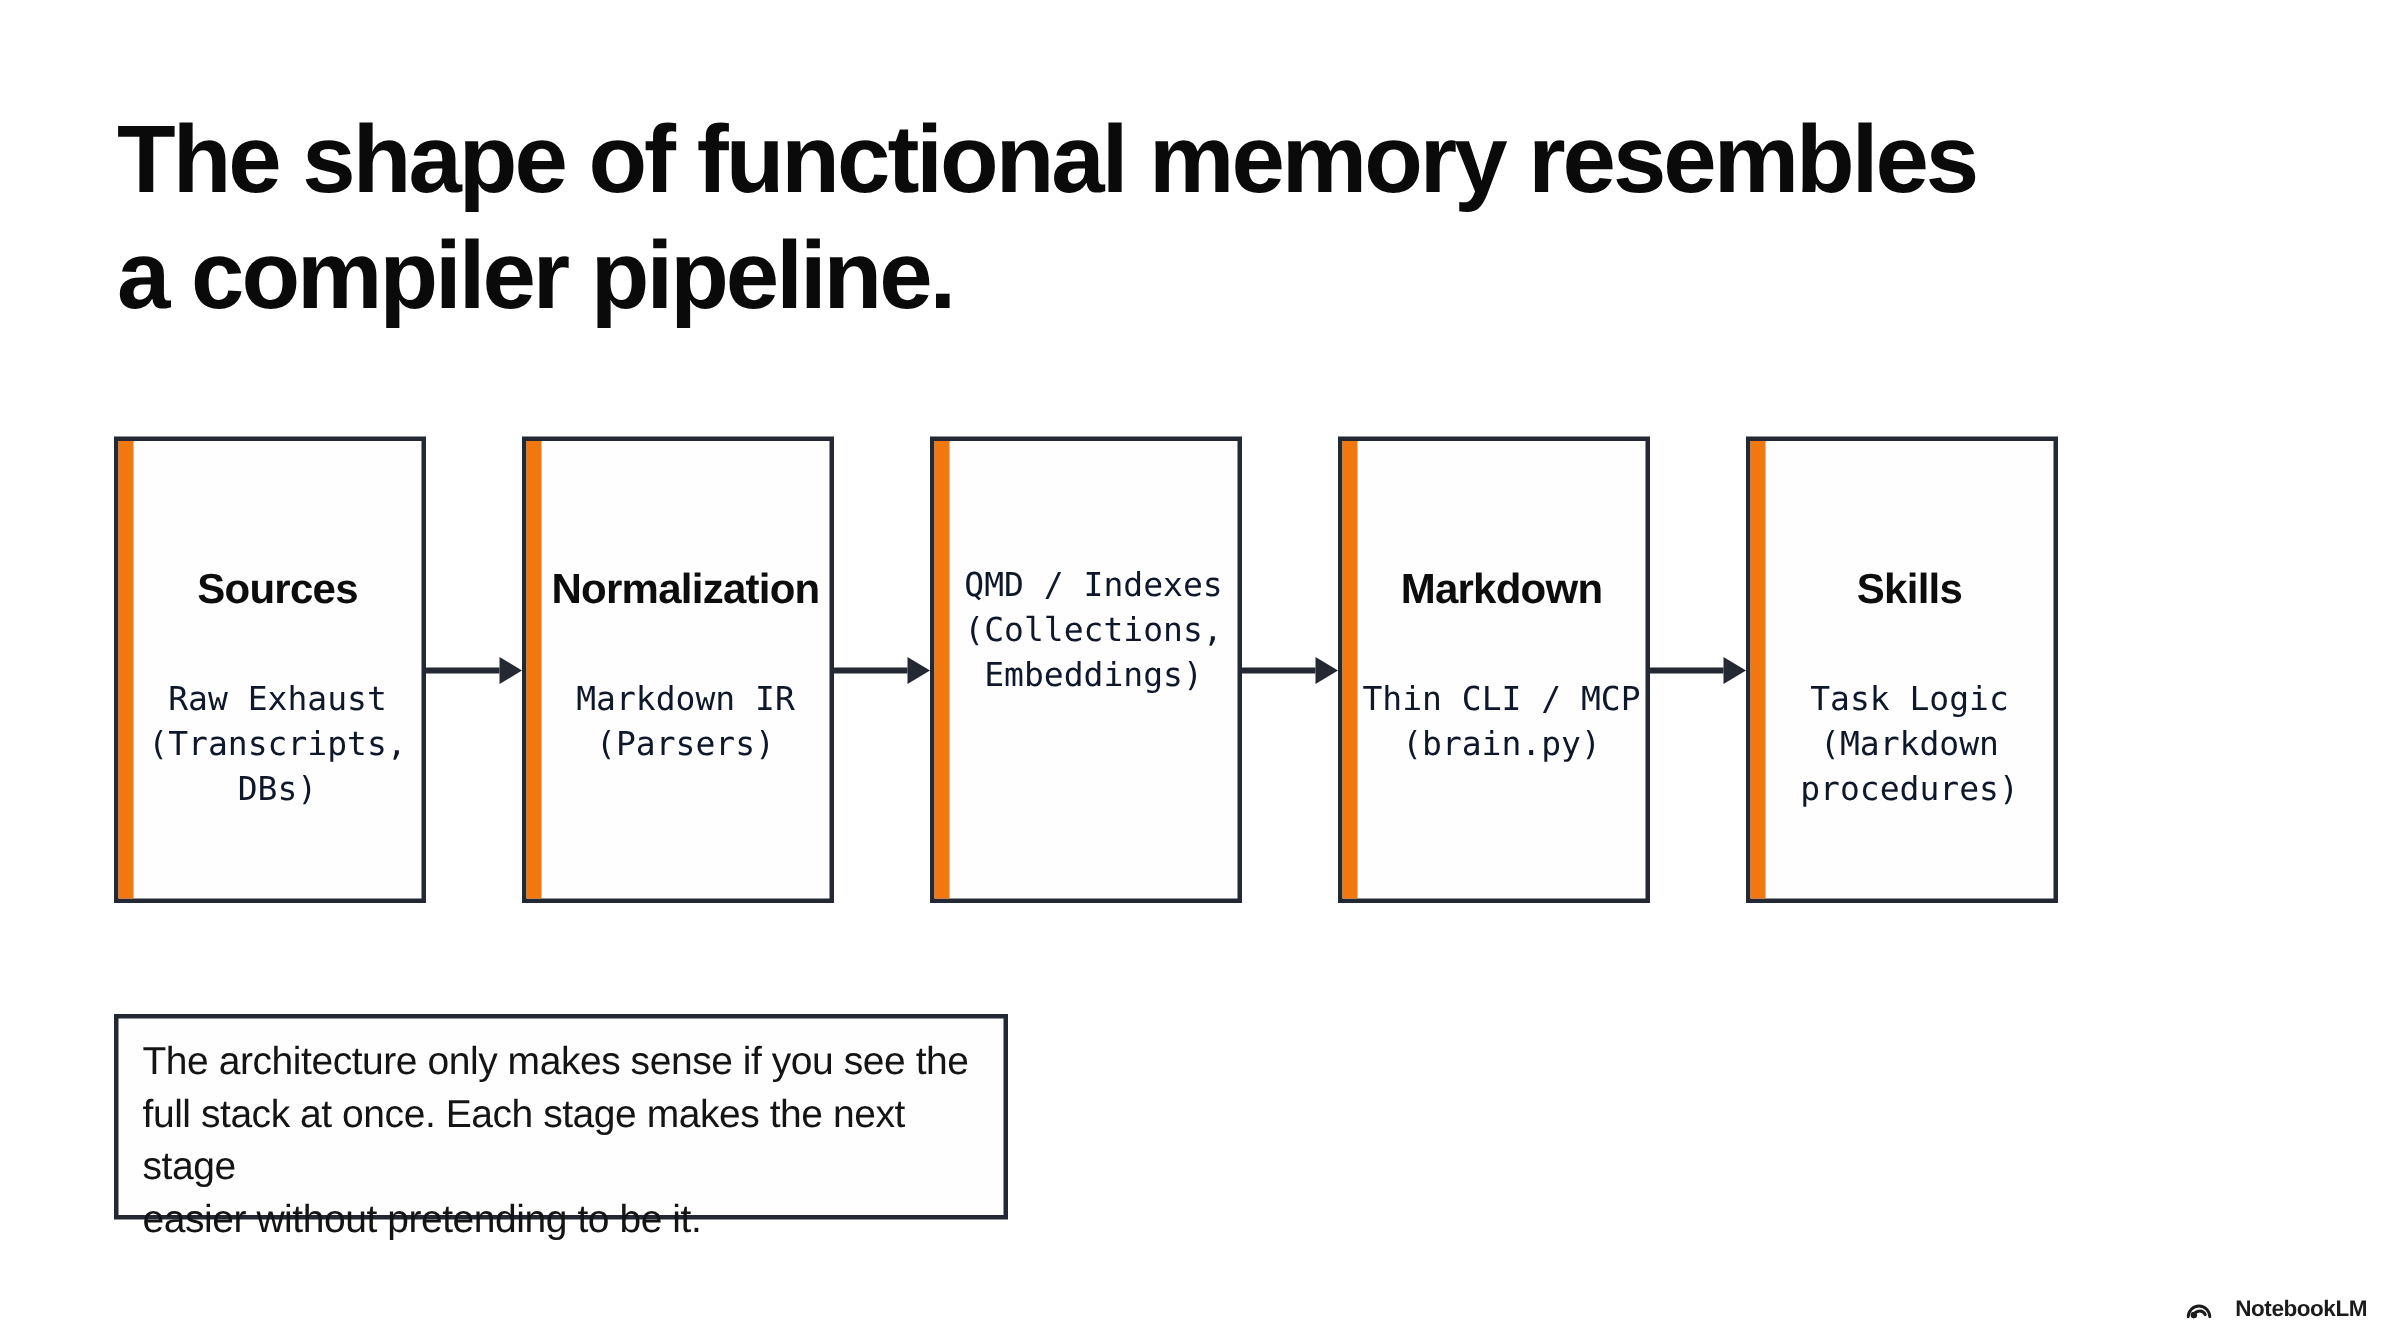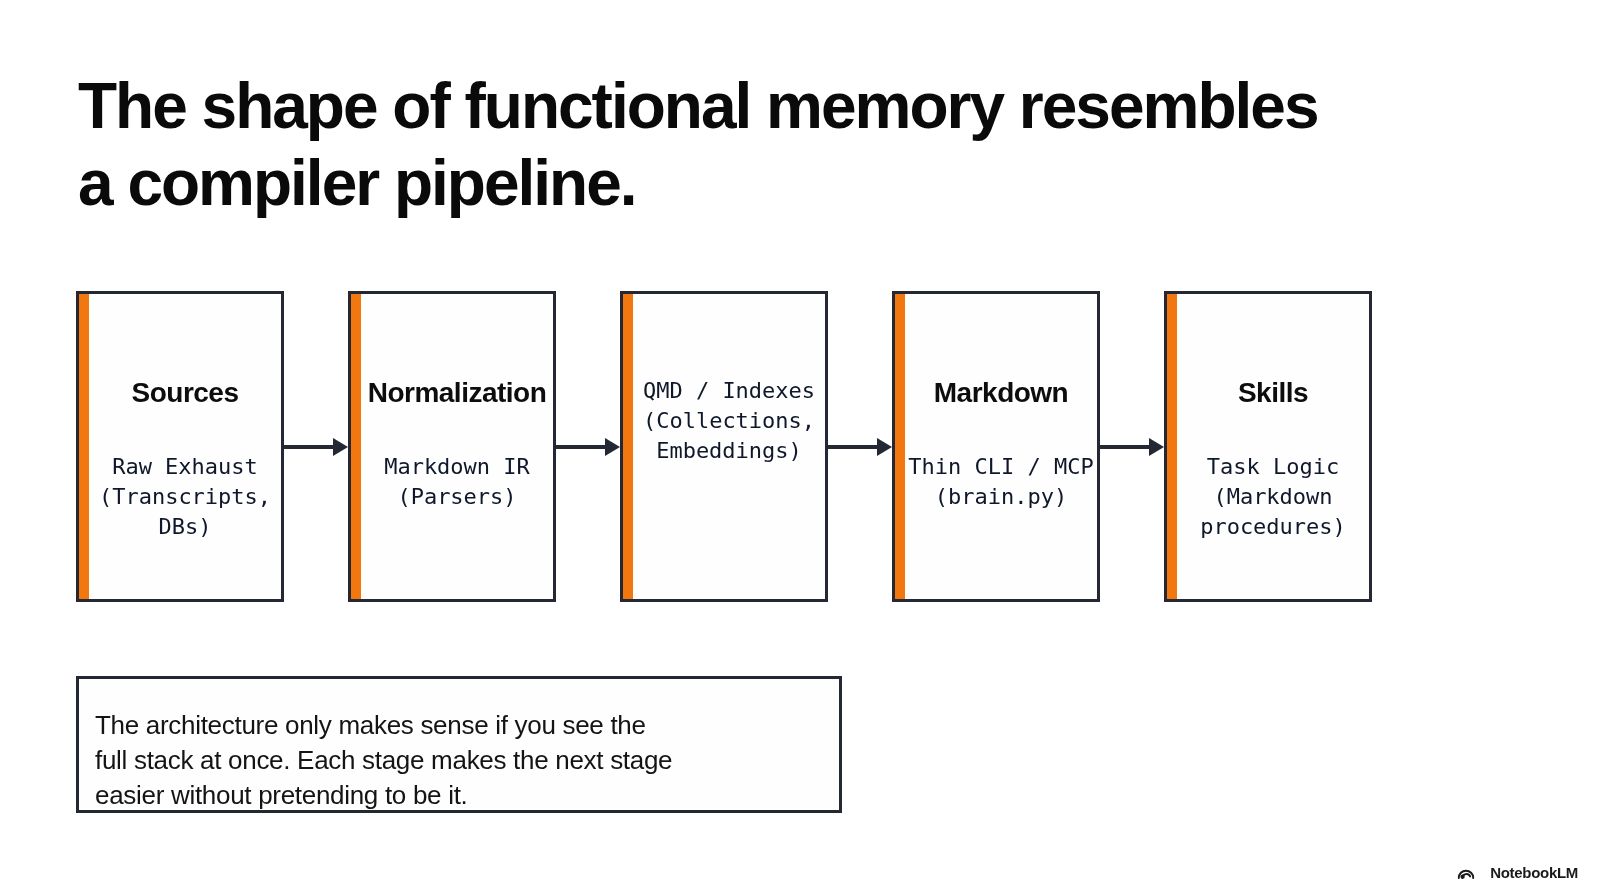--- a/index.html
+++ b/index.html
@@ -94,24 +94,24 @@
     border-left: 15px solid #232833;
     border-top: 9px solid transparent;
     border-bottom: 9px solid transparent;
   }
 
   
   .note-box {
     position: absolute;
     left: 76px; top: 676px;
     box-sizing: border-box;
-    width: 766px; height: 137px;
+    width: 596px; height: 137px;
     border: 3px solid #232833;
     background: #fefefe;
-    padding: 29px 16px;
+    padding: 11px 16px;
   }
   .note-text {
     font-size: 26px;
     line-height: 35px;
     color: #141414;
     white-space: pre-line;
     letter-spacing: -0.3px;
   }
 
   

